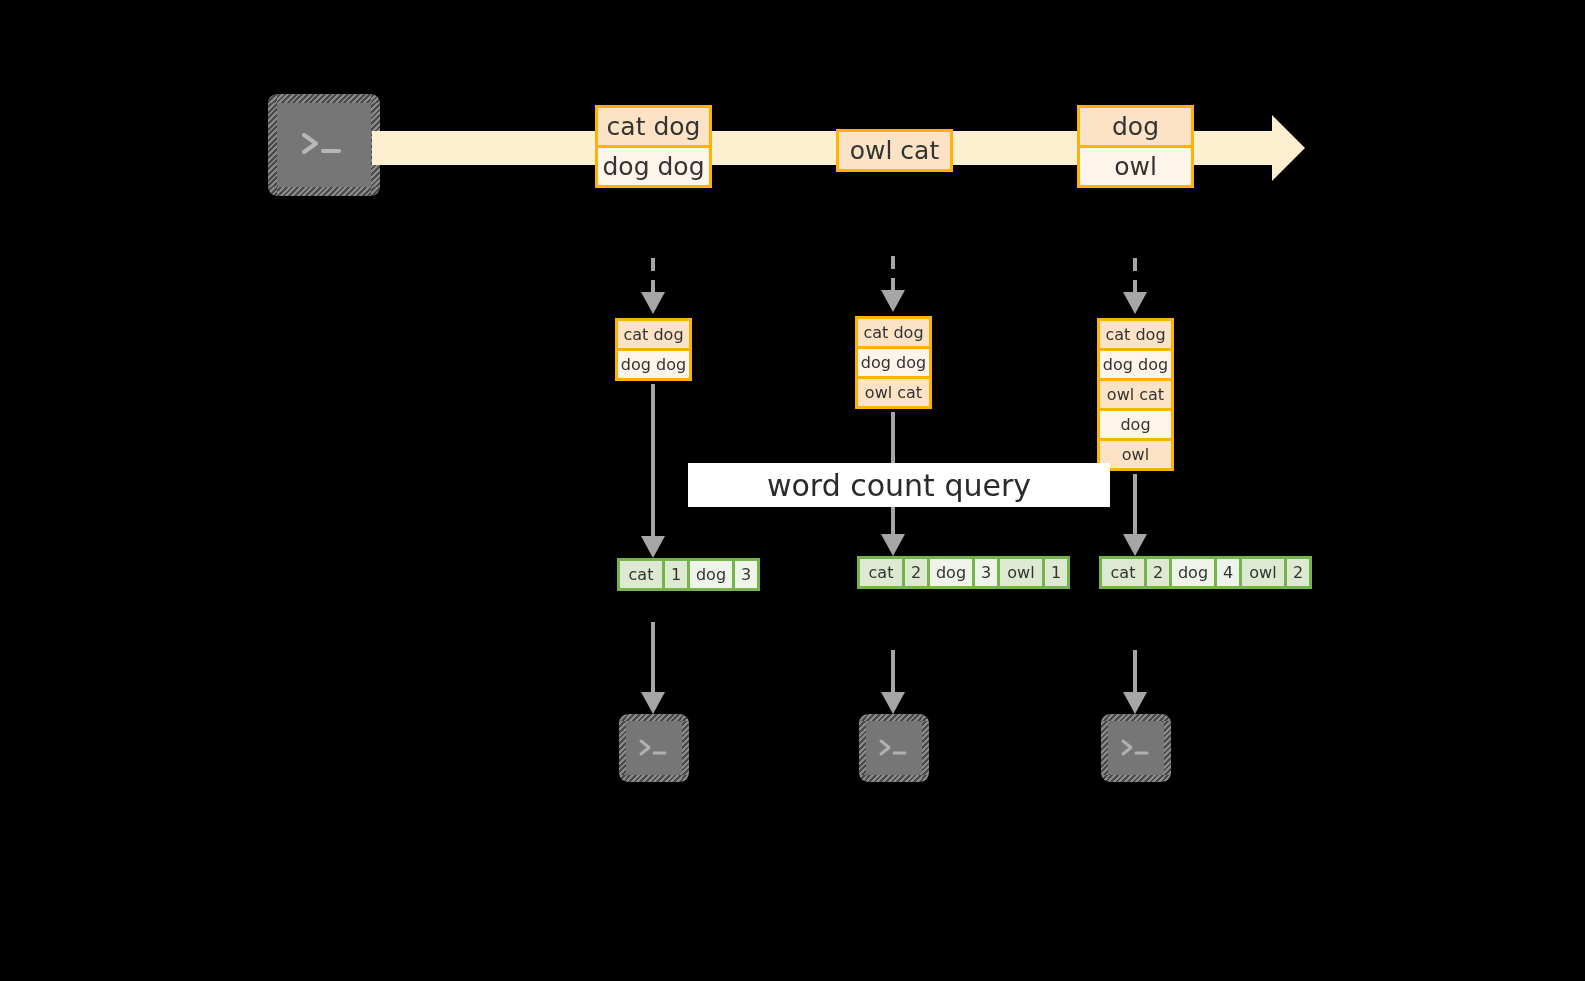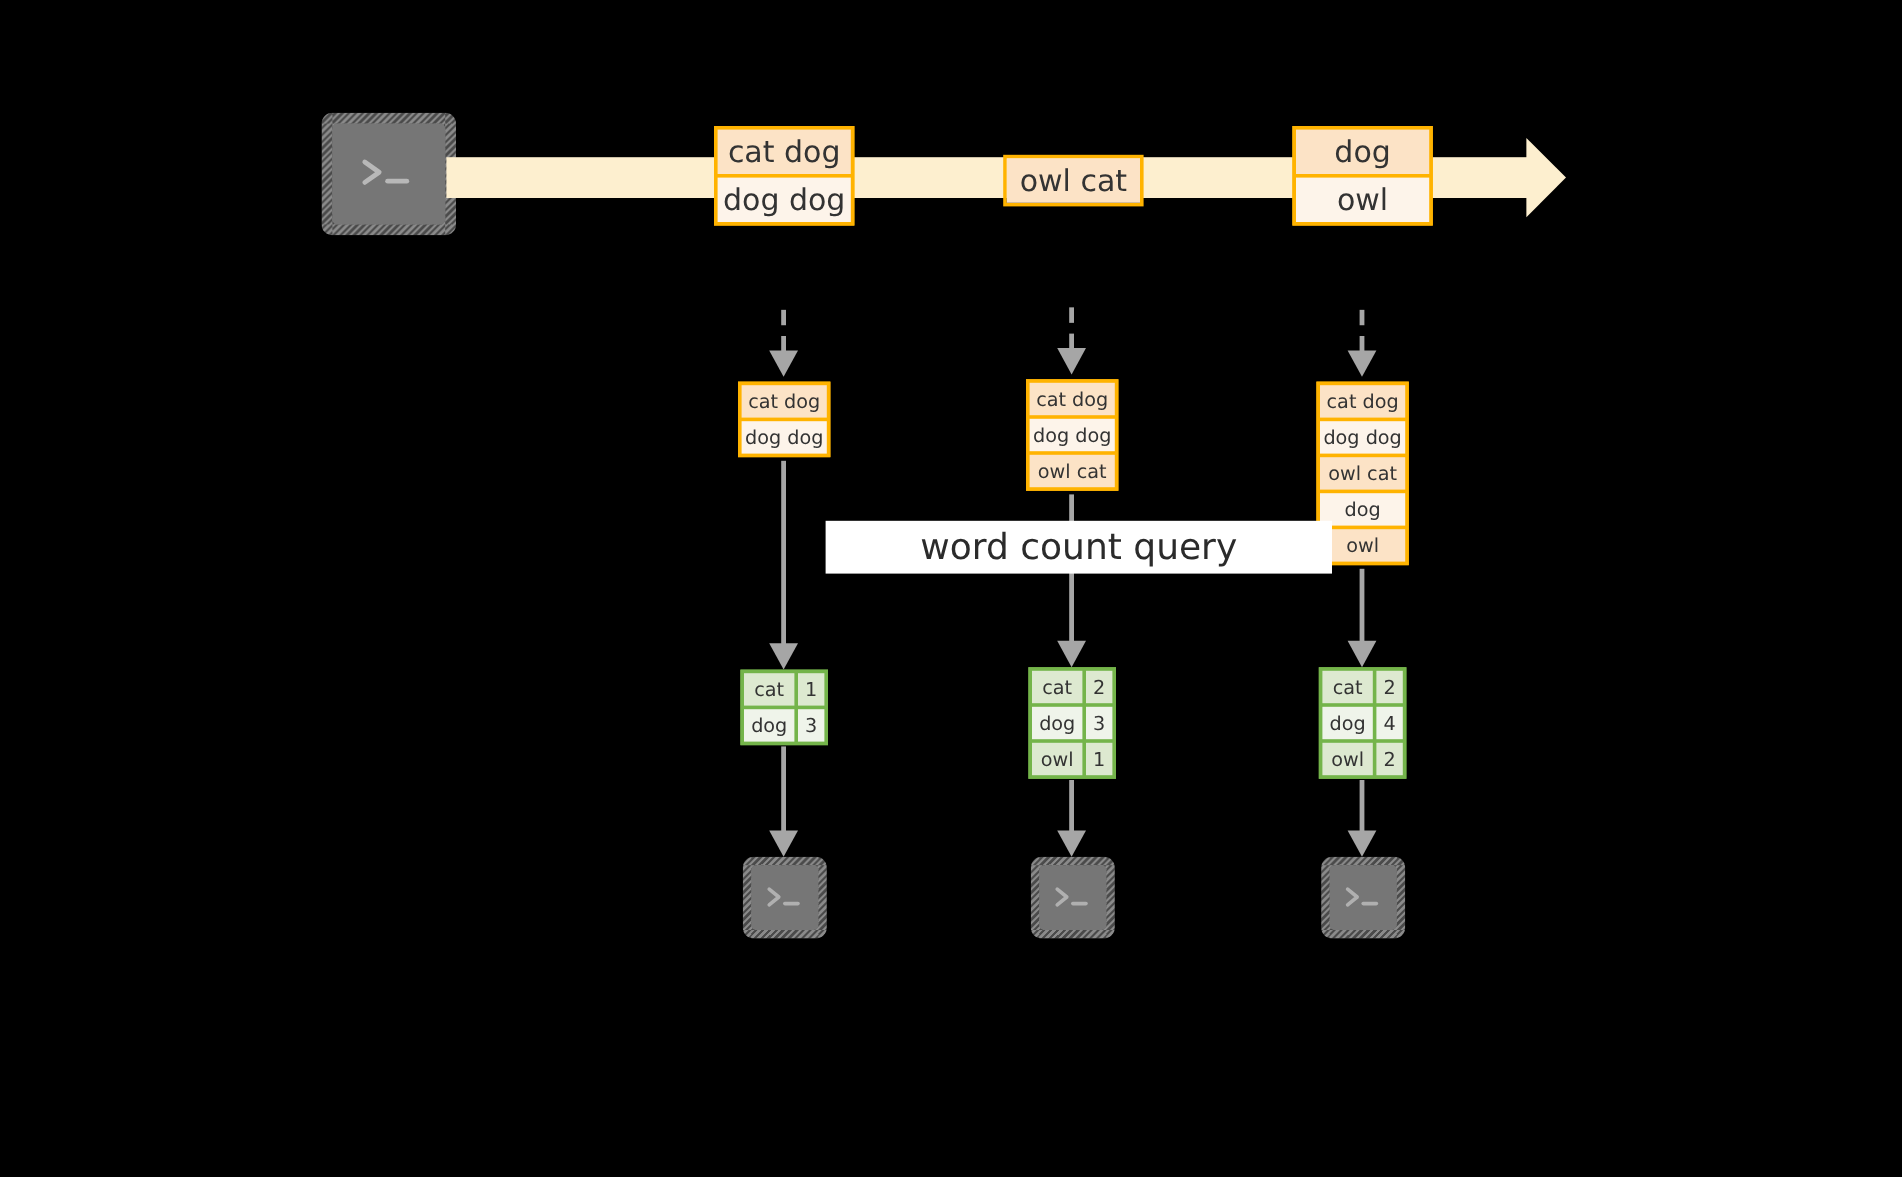--- a/index.html
+++ b/index.html
@@ -65,21 +65,21 @@
   
   .ostack.big .ocell{font-size:25px;height:37px;}
   .ostack.small .ocell{font-size:16px;height:27px;}
 
   
   .gtable{
     position:absolute;
     box-sizing:border-box;
     border:3px solid #74B44A;
     background:#74B44A;
-    display:flex;flex-direction:column;gap:3px;
+    display:flex;gap:3px;
   }
   .grow{display:flex;gap:3px;height:27px;}
   .gword{
     flex:0 0 42px;
     display:flex;align-items:center;justify-content:center;
     font-size:16px;color:#333333;
   }
   .gnum{
     flex:0 0 22px;
     display:flex;align-items:center;justify-content:center;
@@ -256,17 +256,17 @@
 
   <div class="term" style="left:1101px;top:714px;width:70px;height:68px;border-width:7px;">
     <div class="inner">
       <svg width="38" height="22" viewBox="0 0 38 22" aria-hidden="true">
         <path d="M6 4 L14 10.5 L6 17" fill="none" stroke="#b0b0b0" stroke-width="3" stroke-linecap="round" stroke-linejoin="round"></path>
         <line x1="19" y1="16" x2="30" y2="16" stroke="#b0b0b0" stroke-width="3" stroke-linecap="round"></line>
       </svg>
     </div>
   </div>
 
-  <div class="banner" style="left:688px;top:434px;width:422px;height:44px;">
+  <div class="banner" style="left:688px;top:463px;width:422px;height:44px;">
     <span>word count query</span>
   </div>
 
 </div>
 
 </body></html>

